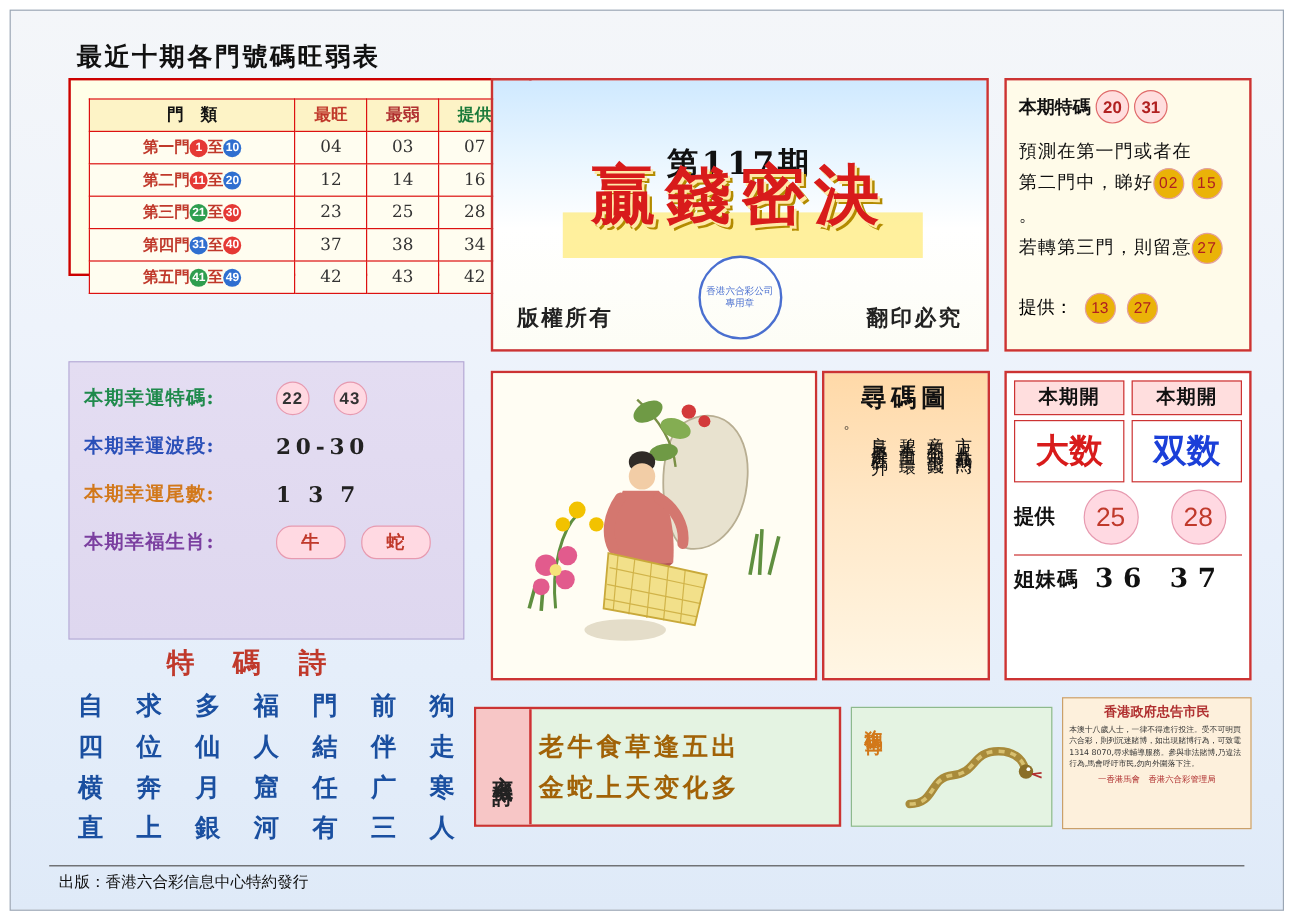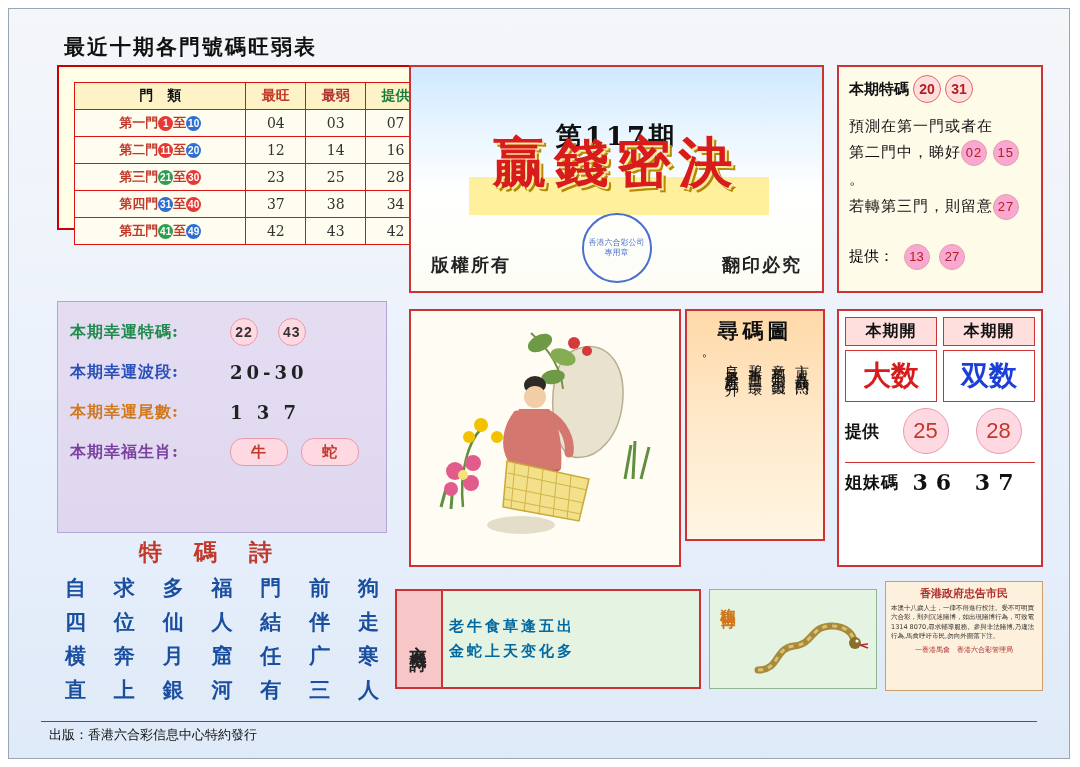--- a/index.html
+++ b/index.html
@@ -43,21 +43,21 @@
   .stamp{position:absolute;left:50%;transform:translateX(-50%);bottom:8px;width:66px;height:66px;border-radius:50%;
     border:2px solid #2b57c9;color:#2b57c9;font-size:8px;display:flex;align-items:center;justify-content:center;
     text-align:center;line-height:1.3;opacity:.85;}
   
   .tr-box{position:absolute;left:828px;top:56px;width:206px;height:228px;border:2px solid #c33;
     background:#fffbe9;box-sizing:border-box;padding:8px 10px;}
   .tr-row1{display:flex;align-items:center;font-family:"DejaVu Serif",serif;font-weight:bold;font-size:15px;color:#111;}
   .oball{display:inline-block;width:26px;height:26px;line-height:26px;border-radius:50%;border:1px solid #e06a6a;
     background:#ffdede;color:#b02020;text-align:center;font-size:14px;font-family:"Liberation Sans",sans-serif;margin-left:4px;}
   .tr-txt{margin-top:10px;font-family:"DejaVu Serif",serif;font-size:15px;color:#111;line-height:1.75;letter-spacing:1px;}
-  .inl{display:inline-block;width:24px;height:24px;line-height:24px;border-radius:50%;background:#f9a8d4;border:1px solid #e3a0a0;
+  .inl{display:inline-block;width:24px;height:24px;line-height:24px;border-radius:50%;background:#eab308;border:1px solid #e3a0a0;
     color:#b02020;text-align:center;font-size:13px;font-family:"Liberation Sans",sans-serif;vertical-align:middle;}
   .tr-prov{margin-top:24px;font-family:"DejaVu Serif",serif;font-size:15px;}
   
   .lucky{position:absolute;left:48px;top:292px;width:330px;height:232px;border:1px solid #b4a6d4;
     background:linear-gradient(180deg,#e4ddf2 0%,#ded7ef 100%);box-sizing:border-box;padding:10px 12px;}
   .lrow{display:flex;align-items:center;height:40px;font-family:"DejaVu Serif",serif;font-weight:bold;font-size:16px;letter-spacing:1px;}
   .lrow .lbl{width:160px;}
   .c-green{color:#1f8a4c;} .c-blue{color:#2a4fb8;} .c-orange{color:#d2781a;}
   .c-black{color:#111;} .c-purple{color:#7b3fa0;}
   .pk{display:inline-block;width:26px;height:26px;line-height:26px;border-radius:50%;background:#ffd9e2;border:1px solid #e79ab0;
@@ -68,21 +68,21 @@
   
   .poem-title{position:absolute;left:130px;top:528px;font-family:"DejaVu Serif",serif;font-weight:bold;font-size:23px;
     color:#c0392b;letter-spacing:12px;}
   .poem-box{position:absolute;left:48px;top:562px;width:330px;height:138px;}
   .poem-line{display:flex;justify-content:space-between;height:34px;align-items:center;padding:0 8px;
     font-family:"DejaVu Serif",serif;font-weight:bold;font-size:21px;color:#1a4fa0;}
   
   .pic{position:absolute;left:400px;top:300px;width:272px;height:258px;border:2px solid #c33;background:#fffdf2;box-sizing:border-box;}
   .pic svg{display:block;}
   
-  .xun{position:absolute;left:676px;top:300px;width:140px;height:232px;border:2px solid #c33;
+  .xun{position:absolute;left:676px;top:300px;width:140px;height:258px;border:2px solid #c33;
     background:linear-gradient(180deg,#ffd9a8 0%,#ffe8c8 45%,#fff6e4 100%);box-sizing:border-box;}
   .xun .hdr{text-align:center;font-family:"DejaVu Serif",serif;font-weight:bold;font-size:21px;color:#111;
     letter-spacing:4px;margin-top:6px;}
   .xun .cols{display:flex;flex-direction:row-reverse;justify-content:center;gap:8px;margin-top:8px;}
   .vcol{writing-mode:vertical-rl;text-orientation:upright;font-family:"DejaVu Serif",serif;font-size:14px;color:#111;
     letter-spacing:3px;line-height:1.1;}
   
   .rres{position:absolute;left:828px;top:300px;width:206px;height:258px;border:2px solid #c33;background:#fff;box-sizing:border-box;padding:6px;}
   .rres .hdrs{display:flex;gap:6px;}
   .rres .hdrs div{flex:1;border:1px solid #c33;background:#ffdede;text-align:center;font-family:"DejaVu Serif",serif;
@@ -97,21 +97,21 @@
   .bigpk{display:inline-block;width:44px;height:44px;line-height:44px;border-radius:50%;background:#ffd9e2;border:1px solid #e79ab0;
     color:#c0392b;text-align:center;font-size:22px;font-family:"Liberation Sans",sans-serif;}
   .rres .sis{display:flex;align-items:center;margin-top:8px;border-top:1px solid #c33;padding-top:6px;}
   .rres .sis .lab{font-family:"DejaVu Serif",serif;font-weight:bold;font-size:17px;color:#111;letter-spacing:1px;}
   .rres .sis .nums{flex:1;text-align:center;font-family:"DejaVu Serif",serif;font-weight:bold;font-size:22px;color:#111;letter-spacing:8px;}
   
   .xuan{position:absolute;left:386px;top:580px;width:306px;height:100px;border:2px solid #c33;background:#e4f3e2;box-sizing:border-box;display:flex;}
   .xuan .tag{width:44px;background:#f7c6c6;border-right:2px solid #c33;display:flex;align-items:center;justify-content:center;
     font-family:"DejaVu Serif",serif;font-weight:bold;font-size:17px;color:#222;writing-mode:vertical-rl;text-orientation:upright;letter-spacing:4px;}
   .xuan .lines{flex:1;display:flex;flex-direction:column;justify-content:center;gap:6px;padding-left:6px;}
-  .xuan .lines div{font-family:"DejaVu Serif",serif;font-weight:bold;font-size:15px;color:#0369a1;letter-spacing:3px;}
+  .xuan .lines div{font-family:"DejaVu Serif",serif;font-weight:bold;font-size:21px;color:#a16207;letter-spacing:3px;}
   
   .snake{position:absolute;left:700px;top:580px;width:168px;height:100px;border:1px solid #8db98d;background:#e4f3e2;box-sizing:border-box;position:absolute;}
   .snake .vt{position:absolute;left:8px;top:6px;writing-mode:vertical-rl;text-orientation:upright;
     font-family:"DejaVu Serif",serif;font-weight:bold;font-size:15px;color:#d2781a;letter-spacing:2px;}
   
   .notice{position:absolute;left:876px;top:572px;width:158px;height:110px;border:1px solid #caa06a;background:#fdf0dc;box-sizing:border-box;padding:4px 5px;}
   .notice .nt{text-align:center;font-family:"DejaVu Serif",serif;font-weight:bold;font-size:11px;color:#b03030;}
   .notice .nb{font-size:6.5px;line-height:1.45;color:#333;margin-top:3px;font-family:"DejaVu Sans",sans-serif;}
   .notice .nf{text-align:center;font-size:7px;color:#b03030;margin-top:3px;}
   

